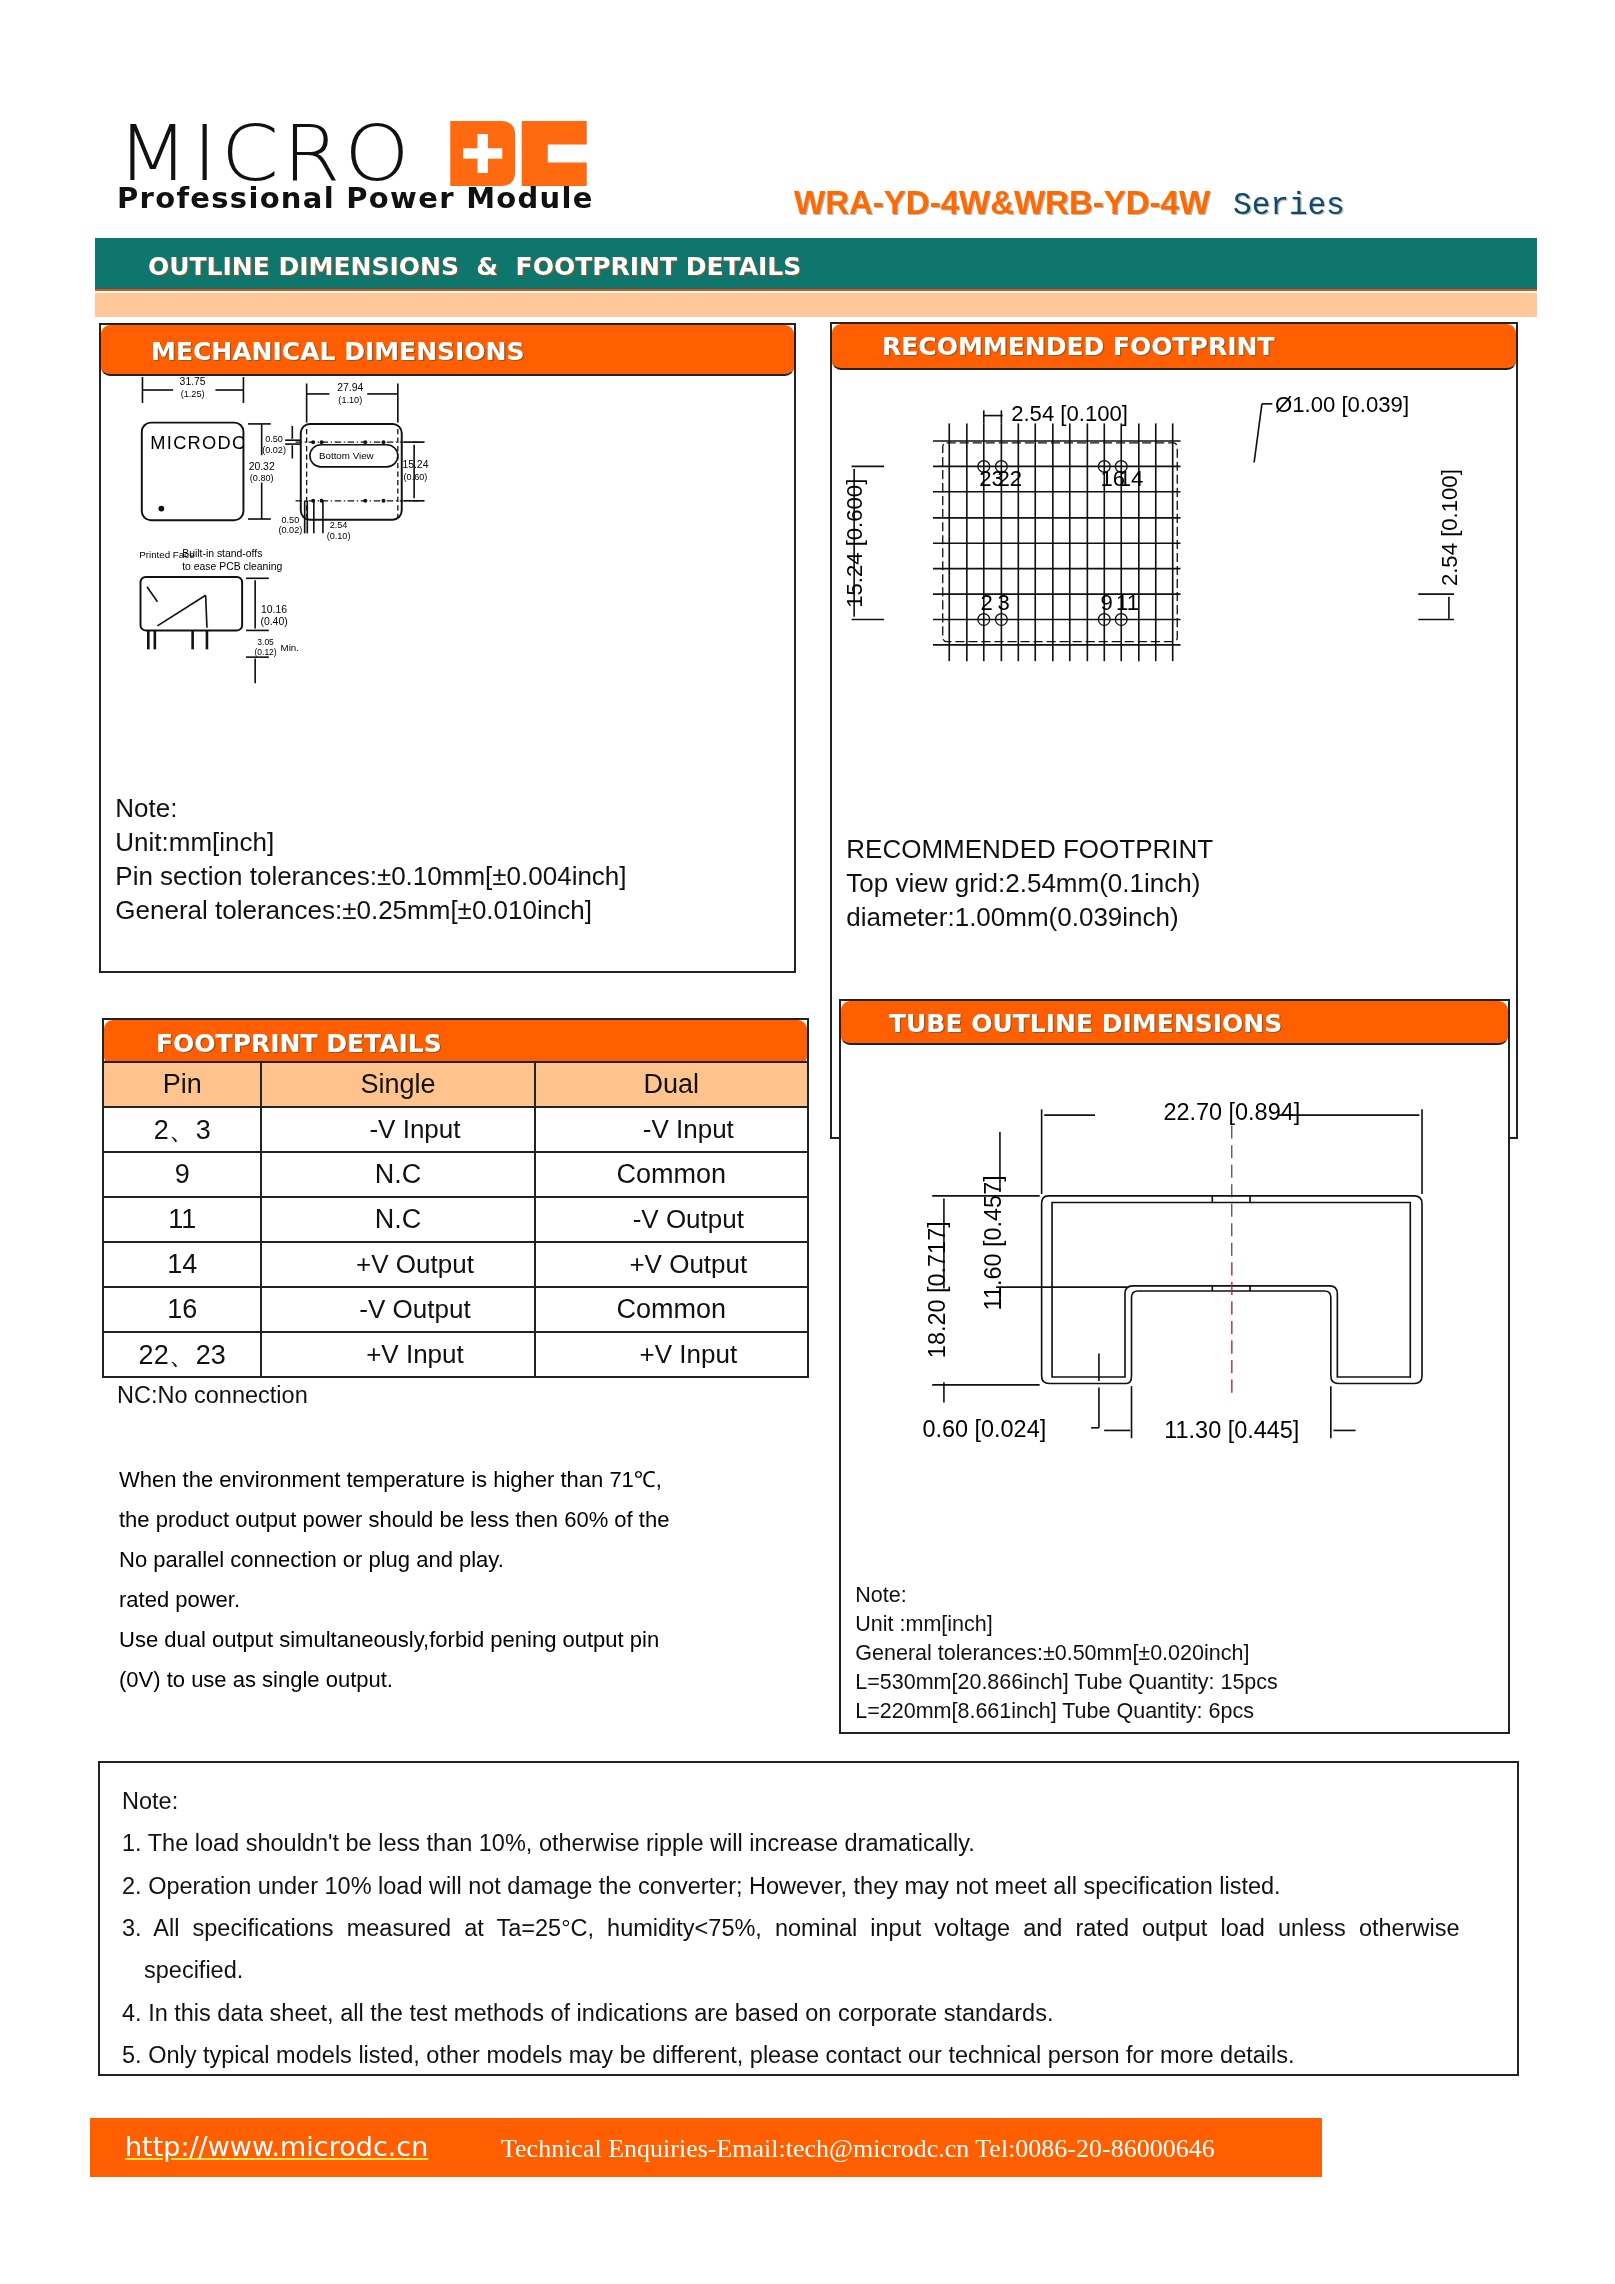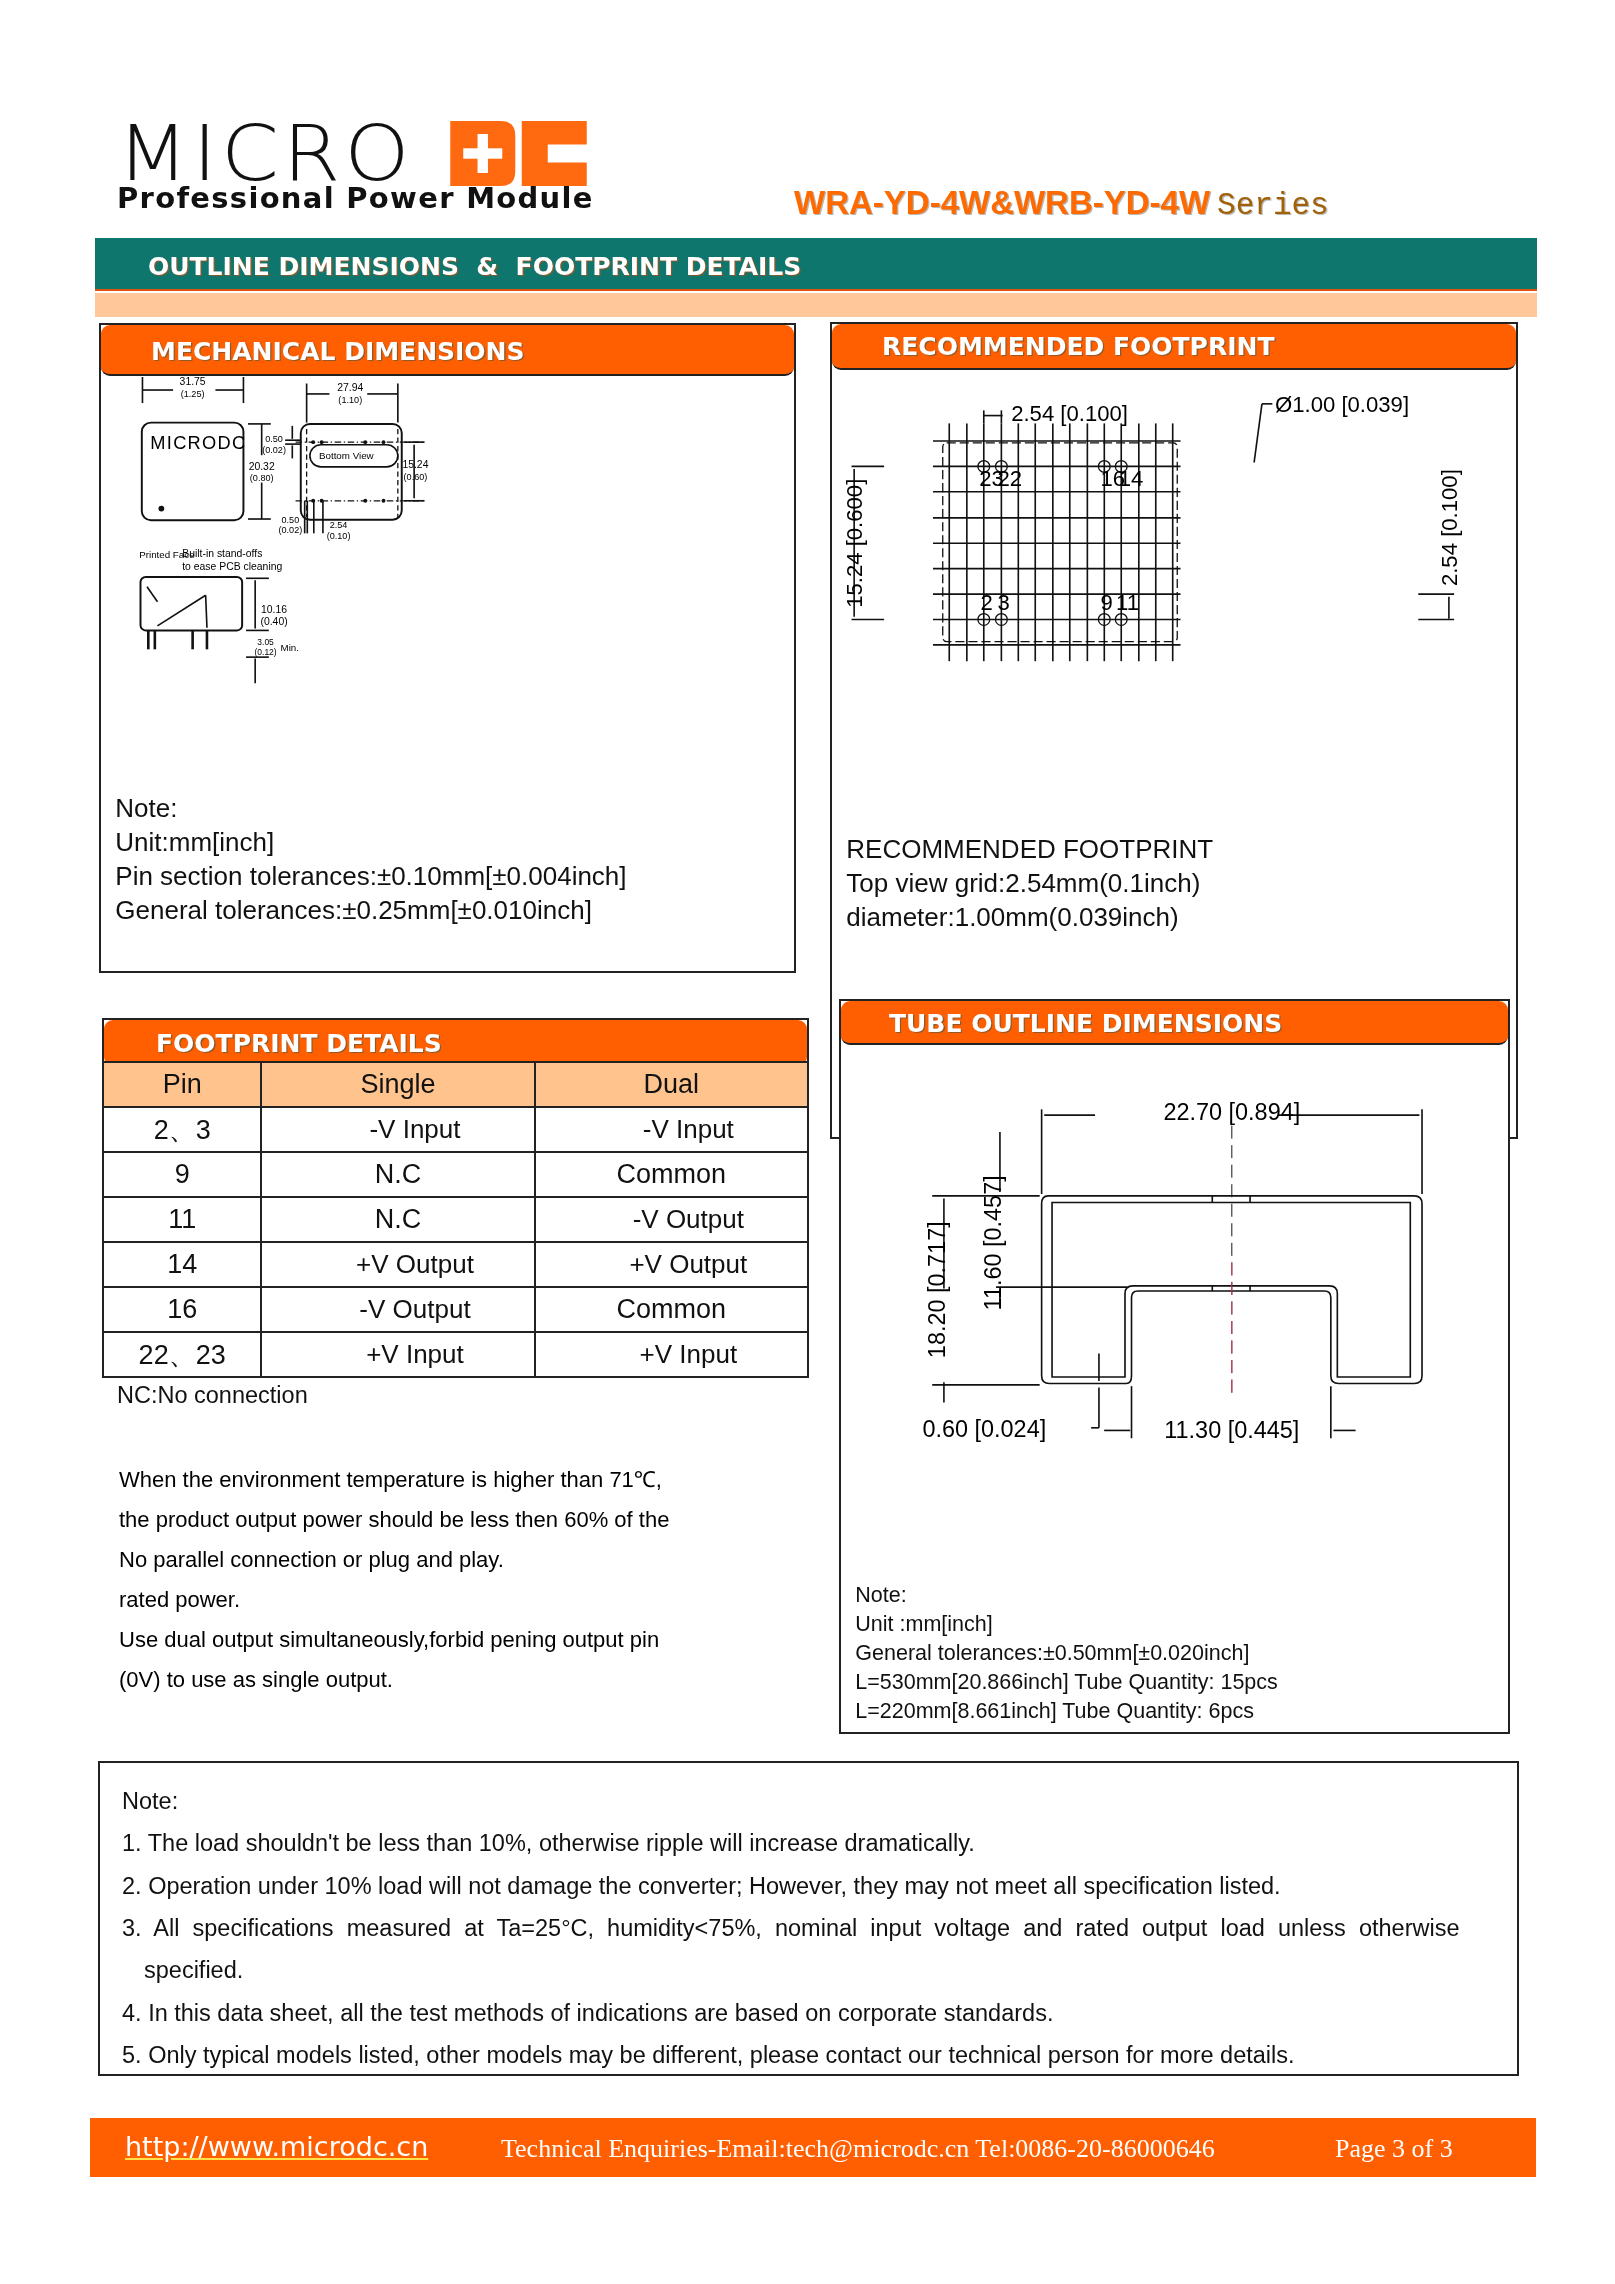--- a/index.html
+++ b/index.html
@@ -6,21 +6,21 @@
   html, body { width: 1616px; height: 2284px; background: #ffffff; overflow: hidden; }
   body { position: relative; font-family: "Liberation Sans", sans-serif; color: #111; }
   .abs { position: absolute; }
 
   
   .logo-word { position: absolute; left: 117px; top: 116px; font-family: "DejaVu Sans", sans-serif; font-size: 83px; font-weight: 300; letter-spacing: 3.9px; line-height: 1; color: #111; transform: scaleY(0.92); transform-origin: top left; }
   .logo-dc { position: absolute; left: 450px; top: 121px; width: 137px; height: 65px; }
   .logo-tag { position: absolute; left: 117px; top: 181px; font-family: "DejaVu Sans", sans-serif; font-weight: bold; font-size: 29px; letter-spacing: 1.3px; color: #111; }
 
   .series-title { position: absolute; left: 794px; top: 184px; font-family: "Liberation Sans", sans-serif; font-weight: bold; font-size: 33px; color: #ff6a00; letter-spacing: 0px; text-shadow: 1.3px 1.3px 0 #b8b8b8; }
-  .series-suffix { font-family: "Liberation Mono", monospace; font-weight: normal; font-size: 31px; color: #a16207; margin-left: 7px; }
+  .series-suffix { font-family: "Liberation Mono", monospace; font-weight: normal; font-size: 31px; color: #0c4a6e; margin-left: 23px; }
 
   
   .banner { position: absolute; left: 95px; top: 238px; width: 1442px; height: 53px; background: #0f766e; border-bottom: 2px solid #e2500a; }
   .banner-sub { position: absolute; left: 95px; top: 293px; width: 1442px; height: 23.5px; background: #ffc79a; }
   .hdr-text { font-family: "DejaVu Sans", sans-serif; font-weight: bold; color: #fff; text-shadow: 1.3px 1.3px 0.7px #8b5a2b; letter-spacing: 0px; }
   .banner .hdr-text { position: absolute; left: 53px; top: 14.3px; font-size: 25px; }
 
   
   .panel { position: absolute; border: 2px solid #222; background: #fff; }
   .panel-hdr { position: absolute; left: 0; top: 0; right: 0; height: 51px; background: #ff5f00; border-bottom: 2px solid #222; border-radius: 9px; }
@@ -32,21 +32,21 @@
   .fp-table { position: absolute; left: 104px; top: 1061px; width: 704px; border-collapse: collapse; }
   .fp-table th, .fp-table td { border: 2px solid #222; text-align: center; font-family: "Liberation Sans", sans-serif; font-size: 27px; font-weight: normal; height: 45px; color: #111; }
   .fp-table th { background: #ffc48e; }
   .fp-table td.small { font-size: 26px; padding-left: 34px; }
 
   .para { position: absolute; left: 119px; font-family: "Liberation Sans", sans-serif; font-size: 22px; color: #000000; }
 
   .bottom-notes { position: absolute; left: 98px; top: 1761px; width: 1421px; height: 315px; border: 2.6px solid #222; }
   .bn-line { position: absolute; left: 22px; font-size: 23.5px; color: #111; font-family: "Liberation Sans", sans-serif; }
 
-  .footer { position: absolute; left: 90px; top: 2118px; width: 1446px; height: 59px; background: #ff5f00; }
+  .footer { position: absolute; left: 90px; top: 2118px; width: 1232px; height: 59px; background: #ff5f00; }
   .footer-link { position: absolute; left: 35px; top: 13px; font-family: "DejaVu Sans", sans-serif; font-size: 27px; color: #fff; text-decoration: underline; text-decoration-color: #ffe14a; }
   .footer-contact { position: absolute; left: 411px; top: 15.6px; font-family: "Liberation Serif", serif; font-size: 26px; color: #fff; }
   .footer-page { position: absolute; left: 1245px; top: 15.6px; font-family: "Liberation Serif", serif; font-size: 26px; color: #fff; }
 
   svg text { font-family: "Liberation Sans", sans-serif; }
 </style>
 </head>
 <body>
 
 <div class="logo-word">MICRO</div>

